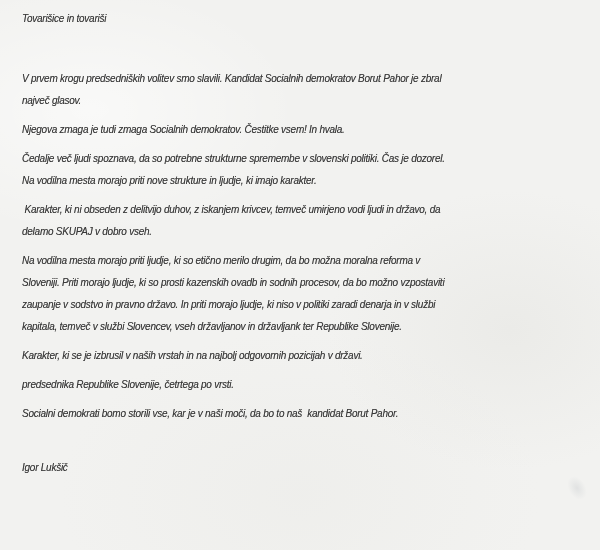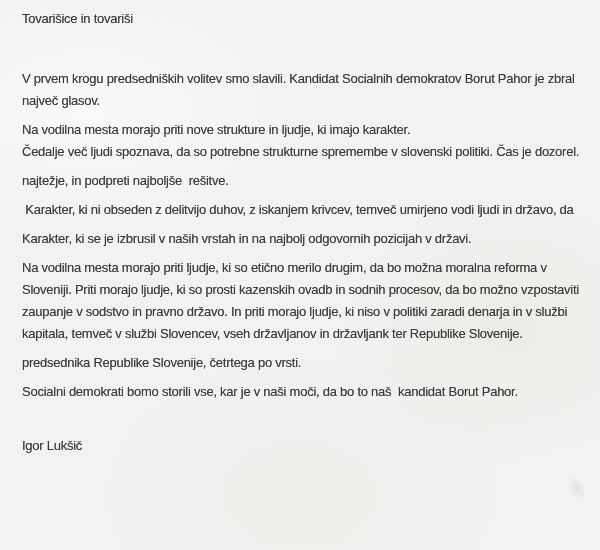--- a/index.html
+++ b/index.html
@@ -21,25 +21,26 @@
     padding: 8px 20px 0 22px;
     
     background:
       radial-gradient(ellipse 300px 180px at 15% 20%, rgba(255,255,255,0.55), rgba(255,255,255,0) 70%),
       radial-gradient(ellipse 260px 200px at 85% 60%, rgba(228,228,224,0.5), rgba(228,228,224,0) 70%),
       radial-gradient(ellipse 320px 220px at 50% 90%, rgba(236,236,233,0.6), rgba(236,236,233,0) 75%),
       #f2f2f0;
     color: #3a3a3a;
   }
   .txt {
-    font-size: 13px;
+    font-size: 10px;
     line-height: 22px;
     letter-spacing: -0.25px;
     white-space: pre;          
     text-shadow: 0 0 0.5px rgba(58,58,58,0.55);  
+    font-style: italic;
   }
   .salutation {
     margin: 0 0 38px 0;
   }
   .para {
     margin: 0 16px 7px 0;
   }
   .signature {
     margin-top: 32px;
   }
@@ -59,43 +60,46 @@
 
 <div class="page">
 
   <div class="txt salutation">Tovarišice in tovariši</div>
 
   <div class="para">
     <div class="txt">V prvem krogu predsedniških volitev smo slavili. Kandidat Socialnih demokratov Borut Pahor je zbral</div>
     <div class="txt">največ glasov.</div>
   </div>
 
-
   <div class="para">
-    <div class="txt">Na vodilna mesta morajo priti nove strukture in ljudje, ki imajo karakter.</div>
-    <div class="txt">Čedalje več ljudi spoznava, da so potrebne strukturne spremembe v slovenski politiki. Čas je dozorel.</div>
+    <div class="txt">Njegova zmaga je tudi zmaga Socialnih demokratov. Čestitke vsem! In hvala.</div>
   </div>
 
   <div class="para">
-    <div class="txt">najtežje, in podpreti najboljše  rešitve.</div>
+    <div class="txt">Čedalje več ljudi spoznava, da so potrebne strukturne spremembe v slovenski politiki. Čas je dozorel.</div>
+    <div class="txt">Na vodilna mesta morajo priti nove strukture in ljudje, ki imajo karakter.</div>
+  </div>
+
+  <div class="para">
   </div>
 
   <div class="para">
     <div class="txt"> Karakter, ki ni obseden z delitvijo duhov, z iskanjem krivcev, temveč umirjeno vodi ljudi in državo, da</div>
-  </div>
-
-  <div class="para">
-    <div class="txt">Karakter, ki se je izbrusil v naših vrstah in na najbolj odgovornih pozicijah v državi.</div>
+    <div class="txt">delamo SKUPAJ v dobro vseh.</div>
   </div>
 
   <div class="para">
     <div class="txt">Na vodilna mesta morajo priti ljudje, ki so etično merilo drugim, da bo možna moralna reforma v</div>
     <div class="txt">Sloveniji. Priti morajo ljudje, ki so prosti kazenskih ovadb in sodnih procesov, da bo možno vzpostaviti</div>
     <div class="txt">zaupanje v sodstvo in pravno državo. In priti morajo ljudje, ki niso v politiki zaradi denarja in v službi</div>
     <div class="txt">kapitala, temveč v službi Slovencev, vseh državljanov in državljank ter Republike Slovenije.</div>
+  </div>
+
+  <div class="para">
+    <div class="txt">Karakter, ki se je izbrusil v naših vrstah in na najbolj odgovornih pozicijah v državi.</div>
   </div>
 
   <div class="para">
     <div class="txt">predsednika Republike Slovenije, četrtega po vrsti.</div>
   </div>
 
   <div class="para">
     <div class="txt">Socialni demokrati bomo storili vse, kar je v naši moči, da bo to naš  kandidat Borut Pahor.</div>
   </div>
 

